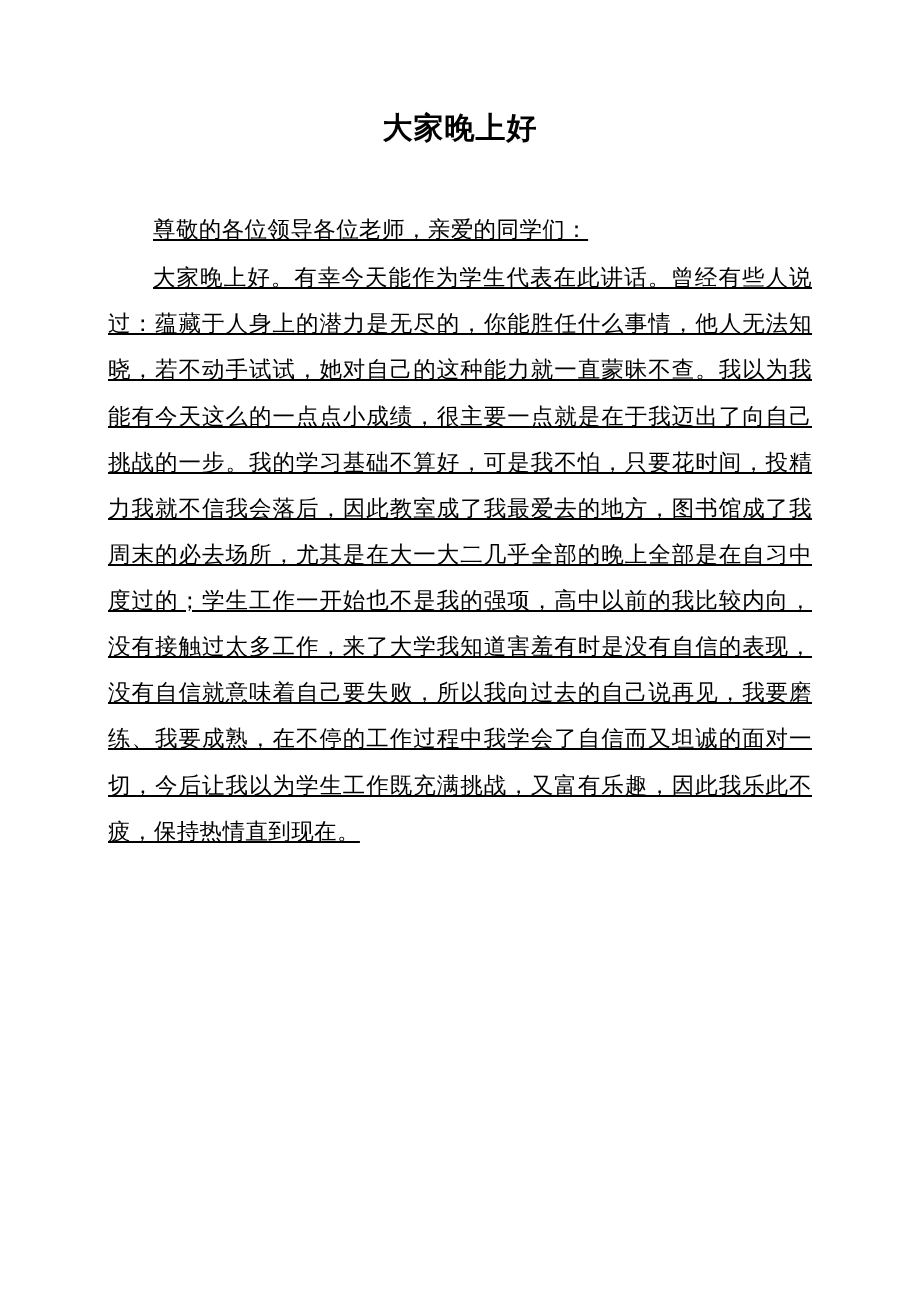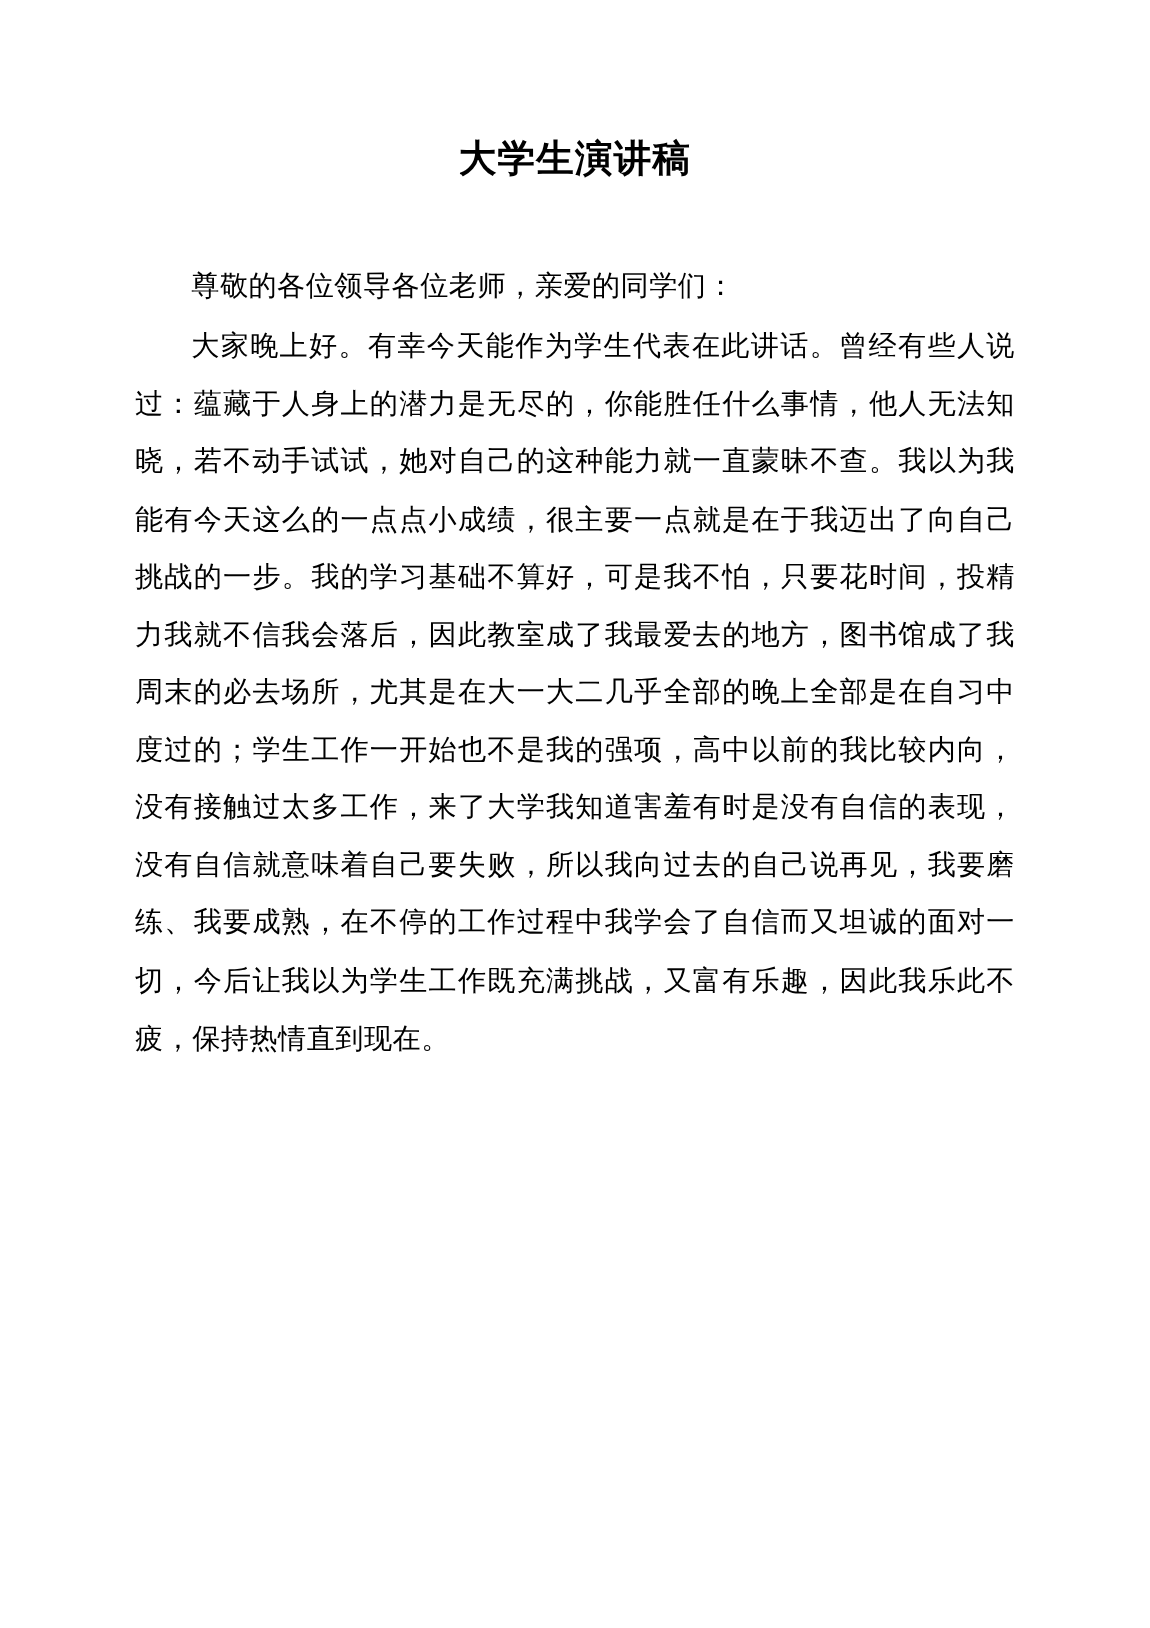--- a/index.html
+++ b/index.html
@@ -40,35 +40,36 @@
   }
   .para {
     font-size: 22.5px;
     line-height: 2.05;
     text-align: justify;
     text-justify: inter-ideograph;
     text-indent: 2em;
     margin: 0 0 2px 0;
     letter-spacing: 0.4px;
     word-break: break-all;
+    text-decoration: underline;
   }
   .para.gapfix {
     
   }
   .gap {
     display: inline-block;
     width: 2.2em;
   }
 </style>
 </head>
 <body>
 
 <div class="page">
 
-  <div class="doc-title">大学生演讲稿</div>
+  <div class="doc-title">大家晚上好</div>
 
   <div class="body-block">
 
     <p class="para">尊敬的各位领导各位老师，亲爱的同学们：</p>
 
     <p class="para">大家晚上好。有幸今天能作为学生代表在此讲话。曾经有些人说过：蕴藏于人身上的潜力是无尽的，你能胜任什么事情，他人无法知晓，若不动手试试，她对自己的这种能力就一直蒙昧不查。我以为我能有今天这么的一点点小成绩，很主要一点就是在于我迈出了向自己挑战的一步。我的学习基础不算好，可是我不怕，只要花时间，投精力我就不信我会落后，因此教室成了我最爱去的地方，图书馆成了我周末的必去场所，尤其是在大一大二几乎全部的晚上全部是在自习中度过的；学生工作一开始也不是我的强项，高中以前的我比较内向，没有接触过太多工作，来了大学我知道害羞有时是没有自信的表现，没有自信就意味着自己要失败，所以我向过去的自己说再见，我要磨练、我要成熟，在不停的工作过程中我学会了自信而又坦诚的面对一切，今后让我以为学生工作既充满挑战，又富有乐趣，因此我乐此不疲，保持热情直到现在。</p>
 
 
   </div>
 </div>

